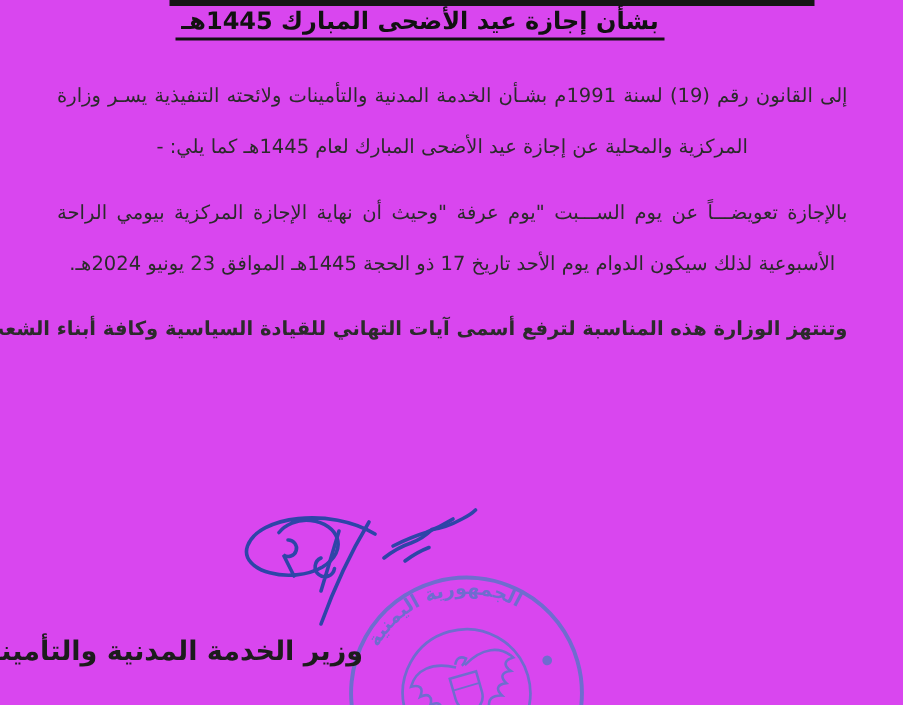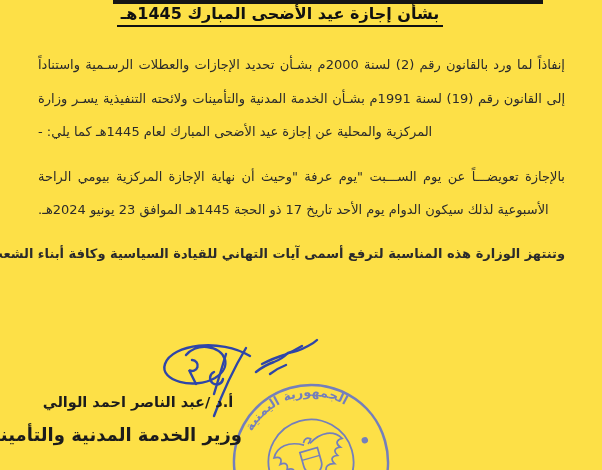--- a/index.html
+++ b/index.html
@@ -1,20 +1,20 @@
 <!DOCTYPE html>
 <html lang="ar"><head>
 <meta charset="utf-8">
 <style>
   html,body{margin:0;padding:0;background:#e8e8e8;}
   .page{
     position:relative;
     width:602px;height:470px;
     margin:0 auto;
-    background:#fde047;
+    background:#d946ef;
     overflow:hidden;
     font-family:"DejaVu Sans",sans-serif;
     color:#2b2b2b;
   }
   .top-cut-bar{
     position:absolute;left:113px;top:0;width:430px;height:4px;
     background:#151515;
   }
   .doc-title-wrap{
     position:absolute;top:4px;left:0;width:560px;text-align:center;
@@ -32,21 +32,21 @@
     direction:rtl;
     font-size:13px;
     color:#2b2b2b;
   }
   .para{margin:0;}
   .para.p2{margin-top:11px;}
   .para.p3{margin-top:10px;font-weight:bold;}
   .tline{
     height:33.5px;line-height:33.5px;
     white-space:nowrap;
-    text-align:left;
+    text-align:center;
   }
   .tline.full{
     text-align:justify;text-align-last:justify;
     white-space:normal;overflow:hidden;
   }
   .sig-name{
     position:absolute;top:394px;left:38px;width:200px;
     direction:rtl;text-align:center;
     font-size:14.5px;font-weight:700;color:#1c1c1c;
     white-space:nowrap;
@@ -71,21 +71,20 @@
 <div class="page">
 
   <div class="top-cut-bar"></div>
 
   <div class="doc-title-wrap">
     <span class="doc-title">بشأن إجازة عيد الأضحى المبارك 1445هـ</span>
   </div>
 
   <div class="body-text">
     <div class="para p1">
-      <div class="tline full">إنفاذاً لما ورد بالقانون رقم (2) لسنة 2000م بشـأن تحديد الإجازات والعطلات الرسـمية واستناداً</div>
       <div class="tline full">إلى القانون رقم (19) لسنة 1991م بشـأن الخدمة المدنية والتأمينات ولائحته التنفيذية يسـر وزارة</div>
       <div class="tline">المركزية والمحلية عن إجازة عيد الأضحى المبارك لعام 1445هـ كما يلي: -</div>
     </div>
     <div class="para p2">
       <div class="tline full">بالإجازة تعويضـــاً عن يوم الســـبت "يوم عرفة "وحيث أن نهاية الإجازة المركزية بيومي الراحة</div>
       <div class="tline">الأسبوعية لذلك سيكون الدوام يوم الأحد تاريخ 17 ذو الحجة 1445هـ الموافق 23 يونيو 2024هـ.</div>
     </div>
     <div class="para p3">
       <div class="tline">وتنتهز الوزارة هذه المناسبة لترفع أسمى آيات التهاني للقيادة السياسية وكافة أبناء الشعب اليمني.</div>
     </div>
@@ -136,16 +135,15 @@
 
         <path d="M 72 68 h 18 v 14 q 0 8 -9 11 q -9 -3 -9 -11 z"></path>
         <path d="M 72 76 h 18" stroke-width="1.2"></path>
 
         <path d="M 77 94 l -4 10 m 8 -9 l 0 11 m 4 -12 l 4 10" stroke-width="1.4"></path>
       </g>
       <text x="80" y="136" font-size="8.5" font-weight="700" fill="#6272cb" stroke="none" text-anchor="middle" font-family="DejaVu Sans, sans-serif">الإدارة</text>
     </g>
   </svg>
 
-  <div class="sig-name">أ.د /عبد الناصر احمد الوالي</div>
   <div class="sig-title">وزير الخدمة المدنية والتأمينات</div>
 
 </div>
 
 </body></html>

